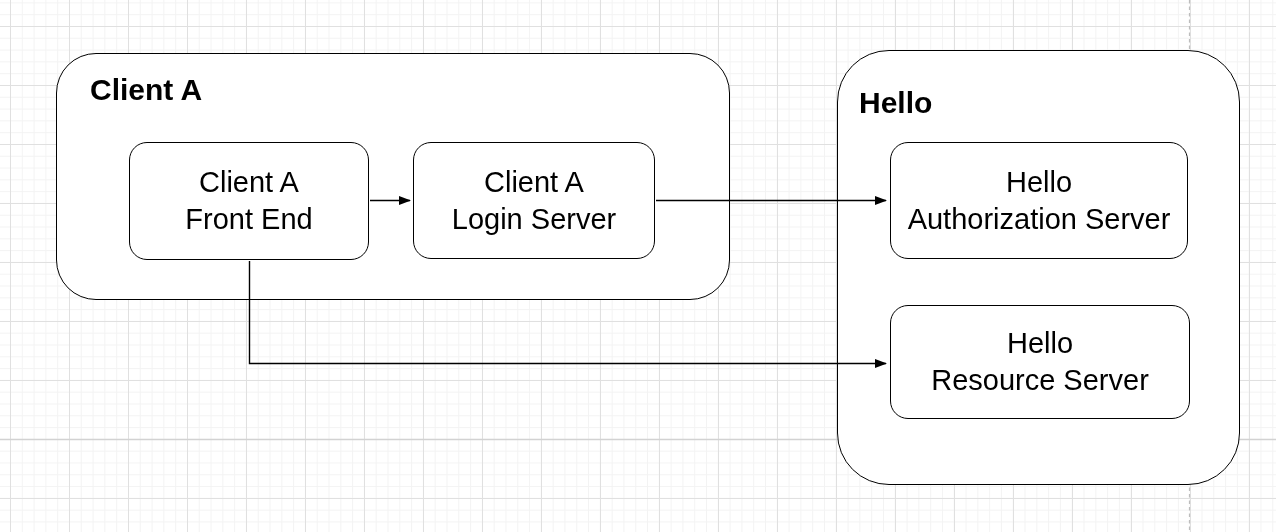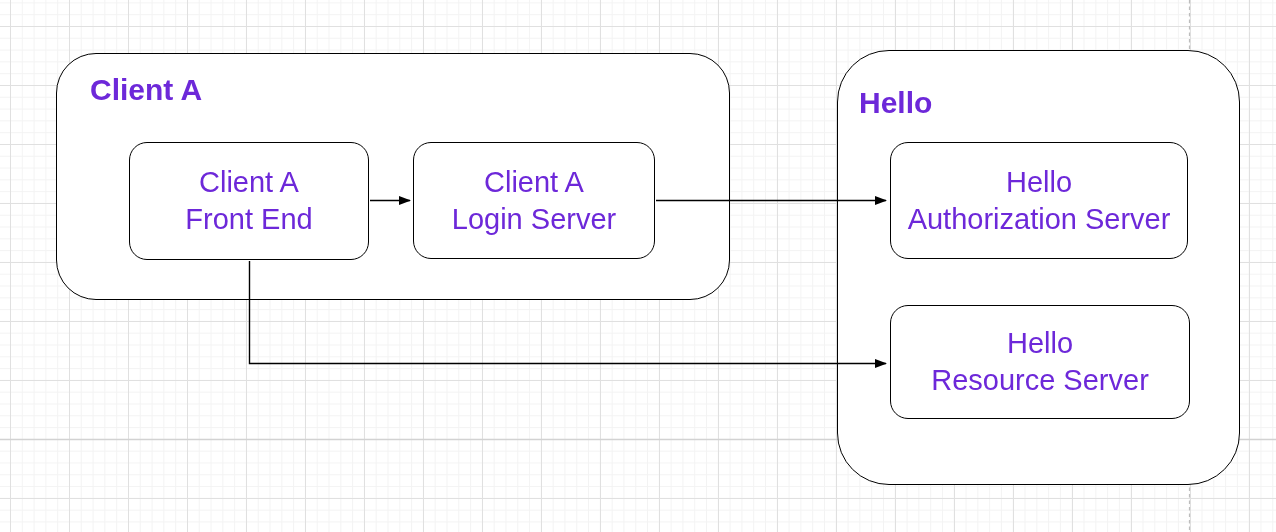--- a/index.html
+++ b/index.html
@@ -10,21 +10,21 @@
     overflow: hidden;
     background-color: #ffffff;
     background-image:
       linear-gradient(to bottom, #e0e0e0 1px, transparent 1px),
       linear-gradient(to right,  #e0e0e0 1px, transparent 1px),
       linear-gradient(to bottom, #f3f3f3 1px, transparent 1px),
       linear-gradient(to right,  #f3f3f3 1px, transparent 1px);
     background-size: 59px 59px, 59px 59px, 11.8px 11.8px, 11.8px 11.8px;
     background-position: 10px 26px, 10px 26px, 10px 2.4px, 10px 2.4px;
     font-family: "Liberation Sans", sans-serif;
-    color: #6d28d9;
+    color: #000000;
   }
   .layer {
     position: absolute;
     left: 0; top: 0;
     width: 1276px;
     height: 532px;
     pointer-events: none;
   }
   .boundary-layer { z-index: 1; }
   .edge-layer { z-index: 3; }

